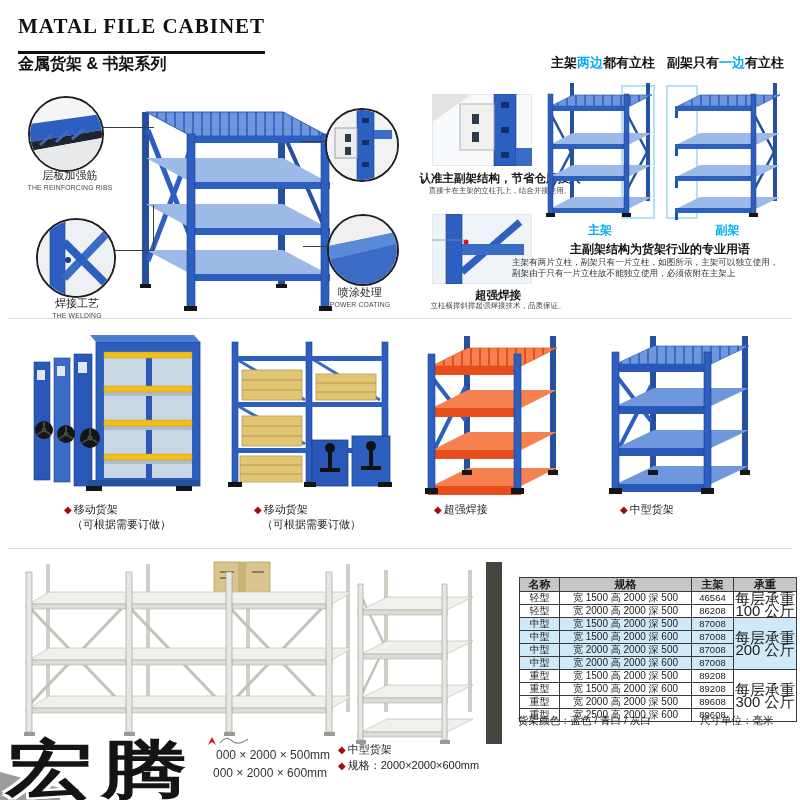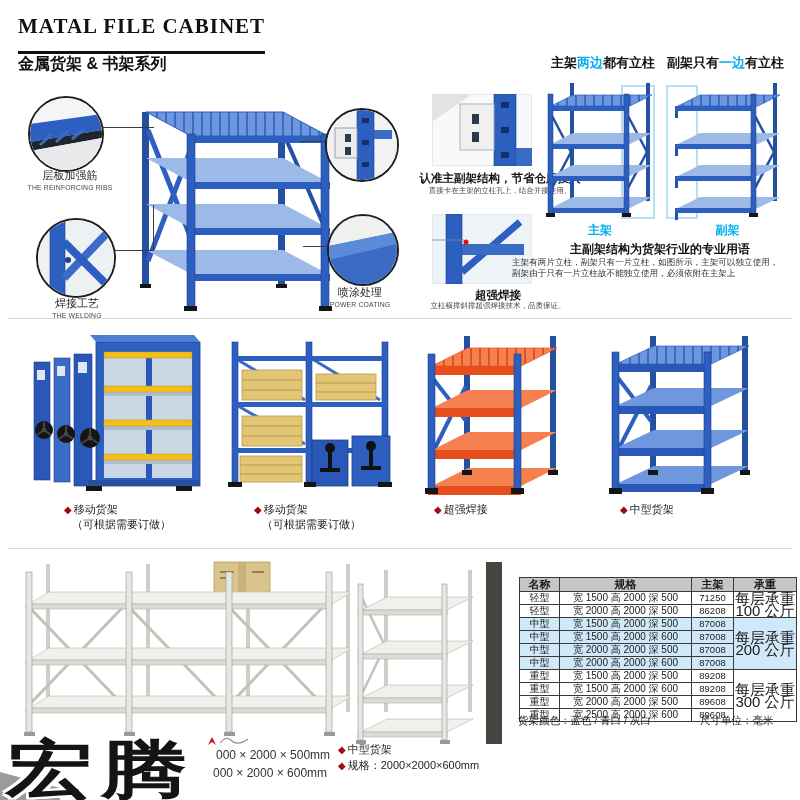--- a/index.html
+++ b/index.html
@@ -431,21 +431,21 @@
     <tbody>
         <tr>
           <th>名称</th>
           <th>规格</th>
           <th>主架</th>
           <th>承重</th>
         </tr>
         <tr>
           <td class="c-name">轻型</td>
           <td class="c-spec">宽 1500 高 2000 深 500</td>
-          <td class="c-model">71250</td>
+          <td class="c-model">46564</td>
           <td rowspan="2" class="c-cap">
             <div>每层承重</div>
             <div>100 公斤</div>
           </td>
         </tr>
         <tr>
           <td class="c-name">轻型</td>
           <td class="c-spec">宽 2000 高 2000 深 500</td>
           <td class="c-model">86208</td>
         </tr>

